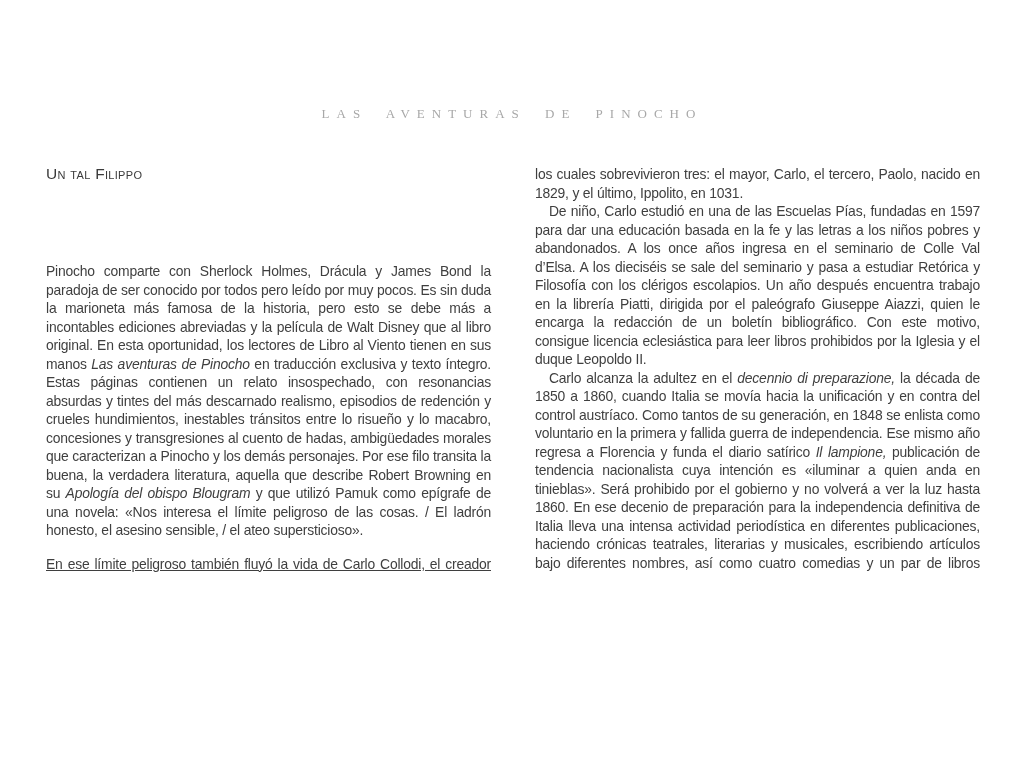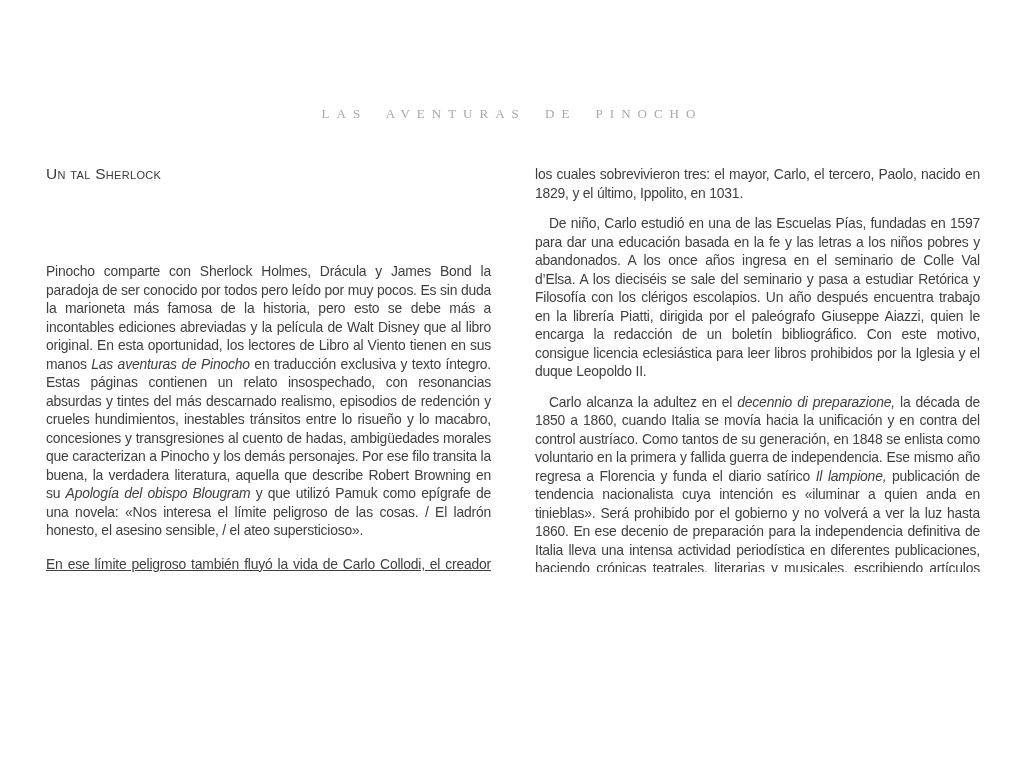--- a/index.html
+++ b/index.html
@@ -49,34 +49,34 @@
     font-size: 13.9px;
     line-height: 18.5px;
     letter-spacing: -0.2px;
     text-align: justify;
     color: #3f3f3f;
   }
   p.body-text i { font-style: italic; }
   .column-left p.intro { margin-top: 80px; }
   .column-left p.after-heading { margin-top: 15px; text-decoration: underline; }
   .column-right p.continuation { margin-top: 165px; }
-  .column-right p.indented { margin-top: 12px; text-indent: 14px; }
+  .column-right p.indented { margin-top: 0; text-indent: 14px; }
   p.flush-last { text-align-last: justify; }
 </style>
 </head>
 <body>
 
 <div class="page">
 
   <div class="running-header">LAS AVENTURAS DE PINOCHO</div>
 
   <div class="columns">
 
     <div class="column column-left">
-      <h1 class="section-heading">Un tal Sherlock</h1>
+      <h1 class="section-heading">Un tal Filippo</h1>
 
       <p class="body-text intro"><span>Pinocho comparte con Sherlock Holmes, Drácula y James Bond la paradoja de ser conocido por todos pero leído por muy pocos. Es sin duda la marioneta más famosa de la historia, pero esto se debe más a incontables ediciones abreviadas y la película de Walt Disney que al libro original. En esta oportunidad, los lectores de Libro al Viento tienen en sus manos </span><i>Las aventuras de Pinocho</i><span> en traducción exclusiva y texto íntegro. Estas páginas contienen un relato insospechado, con resonancias absurdas y tintes del más descarnado realismo, episodios de redención y crueles hundimientos, inestables tránsitos entre lo risueño y lo macabro, concesiones y transgresiones al cuento de hadas, ambigüedades morales que caracterizan a Pinocho y los demás personajes. Por ese filo transita la buena, la verdadera literatura, aquella que describe Robert Browning en su </span><i>Apología del obispo Blougram</i><span> y que utilizó Pamuk como epígrafe de una novela: «Nos interesa el límite peligroso de las cosas. / El ladrón honesto, el asesino sensible, / el ateo supersticioso».</span></p>
 
 
       <p class="body-text after-heading flush-last"><span>En ese límite peligroso también fluyó la vida de Carlo Collodi, el creador de Pinocho, Carlo Lorenzo Filippo Giovanni Lorenzini nació el 24 de noviembre de 1826 en Florencia, Italia. Su madre era camarera y su padre cocinero en la casa de los Duques Ginori. La pareja tuvo nueve hijos, de</span></p>
     </div>
 
     <div class="column column-right">
       <p class="body-text continuation"><span>los cuales sobrevivieron tres: el mayor, Carlo, el tercero, Paolo, nacido en 1829, y el último, Ippolito, en 1031.</span></p>
 

